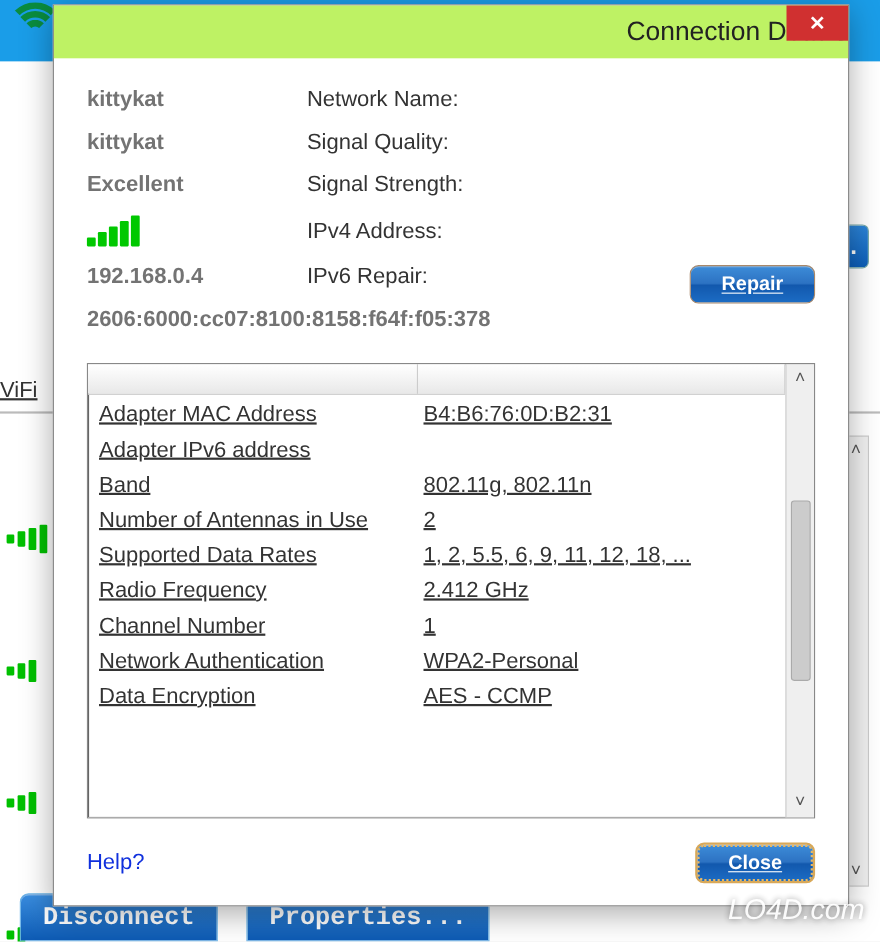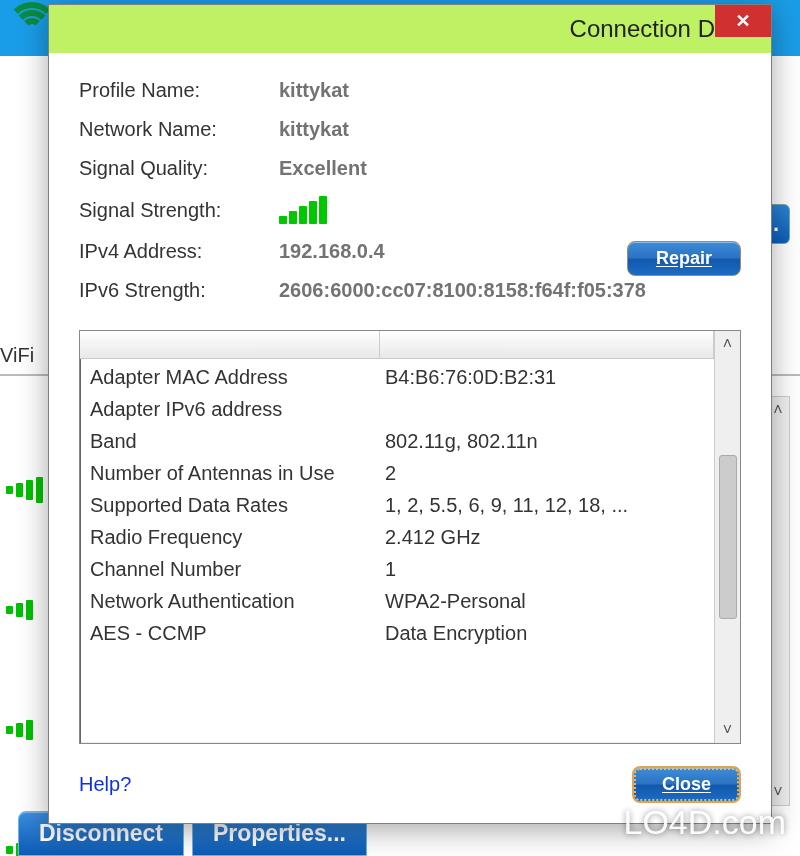--- a/index.html
+++ b/index.html
@@ -19,60 +19,60 @@
     height:56px; background:#1a9de8;
     display:flex; align-items:flex-start;
   }
   .bg-wifi-icon { width:56px; height:56px; position:relative; margin-left:4px; }
   .bg-wifi-icon .arc {
     position:absolute; border:6px solid transparent;
     border-top-color:#0a8c3f; border-radius:50%;
     left:50%; transform:translateX(-50%);
   }
   .bg-main { position:absolute; left:0; top:56px; right:0; bottom:0; background:#fff; }
-  .bg-vifi-label { position:absolute; left:0; top:288px; font-size:20px; color:#333; }
+  .bg-vifi-label { position:absolute; left:0; top:288px; font-size:20px; color:#333;text-decoration:underline; }
   .bg-divider { position:absolute; left:0; top:318px; right:0; height:2px; background:#bbb; }
 
   .signal-col {
     position:absolute; left:0; top:374px; width:56px;
   }
   .signal-col .sigrow { height:120px; display:flex; align-items:center; gap:3px; padding-left:6px;}
   .bar { width:7px; background:#00c000; border-radius:1px; }
   .b1{height:8px}.b2{height:14px}.b3{height:20px}.b4{height:26px}
 
   .bg-slaunch-btn {
     position:absolute; right:10px; top:148px;
     background: linear-gradient(#2b84d8,#0d5eb8);
     color:#fff; font-size:22px; font-weight:bold;
     padding:6px 10px 6px 6px; border-radius:6px;
     border:1px solid #7aa;
   }
 
   .bg-bottom-buttons {
-    position:absolute; left:18px; bottom:0; display:flex; gap:8px;
+    position:absolute; left:18px; bottom:0; display:flex; gap:26px;font-family:Liberation Mono, monospace;
   }
   .pill-btn {
     background: linear-gradient(#3a8ee0,#0d5ab3);
     color:#fff; font-size:23px; font-weight:bold;
     padding:8px 20px; border-radius:8px 8px 0 0;
     border:1px solid #6bb4e8;
     box-shadow: inset 0 1px 0 rgba(255,255,255,.35);
   }
   .bg-right-scroll {
     position:absolute; right:10px; top:340px; bottom:50px; width:24px;
     background:#f1f1f1; border:1px solid #ccc;
     display:flex; flex-direction:column; justify-content:space-between; align-items:center;
   }
   .chevron { font-size:16px; color:#555; padding:4px;}
 
   .watermark {
     position:absolute; right:14px; bottom:14px;
-    color:#fff; font-size:34px; font-weight:300;
+    color:#fff; font-size:26px; font-weight:300;
     text-shadow:0 0 6px rgba(0,0,0,.5);
-    opacity:.9; 
+    opacity:.9; font-style:italic;
     z-index:200;
   }
   .watermark .light { font-weight:100; }
 
   
   .modal {
     position:absolute; left:48px; top:4px; width:724px; height:820px;
     background:#fff; border:1px solid #7f7f7f;
     box-shadow:0 6px 28px rgba(0,0,0,.35);
     z-index:100;
@@ -134,20 +134,21 @@
   }
   .details-inner { flex:1; overflow:hidden; }
   .details-header {
     height:28px; background:linear-gradient(#fff,#e8e8e8);
     border-bottom:1px solid #ccc;
     display:grid; grid-template-columns: 300px 1fr;
   }
   .details-header div { border-right:1px solid #ccc; }
   .details-rows {
     padding:2px 10px;
+    text-decoration:underline;
   }
   .drow { display:grid; grid-template-columns: 295px 1fr; font-size:20px; line-height:1.6; }
 
   .details-scroll {
     width:26px; background:#efefef; border-left:1px solid #ccc;
     display:flex; flex-direction:column; justify-content:space-between; align-items:center;
   }
   .details-scroll .thumb { width:18px; height:40%; background:#ccc; border:1px solid #aaa; border-radius:3px;}
 
   .modal-footer {
@@ -209,21 +210,20 @@
 </div>
 
 <div class="modal">
   <div class="modal-titlebar">
     <span class="title">Connection Details</span>
     <div class="modal-close">✕</div>
   </div>
 
   <div class="modal-body">
     <div class="info-grid">
-      <div class="info-label">Profile Name:</div>
       <div class="info-value">kittykat</div>
 
       <div class="info-label">Network Name:</div>
       <div class="info-value">kittykat</div>
 
       <div class="info-label">Signal Quality:</div>
       <div class="info-value">Excellent</div>
 
       <div class="info-label">Signal Strength:</div>
       <div class="info-value">
@@ -232,21 +232,21 @@
             <span class="sb sb2"></span>
             <span class="sb sb3"></span>
             <span class="sb sb4"></span>
             <span class="sb sb5"></span>
         </div>
       </div>
 
       <div class="info-label">IPv4 Address:</div>
       <div class="info-value">192.168.0.4</div>
 
-      <div class="info-label">IPv6 Strength:</div>
+      <div class="info-label">IPv6 Repair:</div>
       <div class="info-value">2606:6000:cc07:8100:8158:f64f:f05:378</div>
     </div>
 
     <div class="repair-btn-wrap">
       <div class="shiny-btn">Repair</div>
     </div>
 
     <div class="details-box">
       <div class="details-inner">
         <div class="details-header">
@@ -279,22 +279,22 @@
             </div>
             <div class="drow">
               <div>Channel Number</div>
               <div>1</div>
             </div>
             <div class="drow">
               <div>Network Authentication</div>
               <div>WPA2-Personal</div>
             </div>
             <div class="drow">
+              <div>Data Encryption</div>
               <div>AES - CCMP</div>
-              <div>Data Encryption</div>
             </div>
           </div>
       </div>
       <div class="details-scroll">
         <span class="chevron">˄</span>
         <div class="thumb"></div>
         <span class="chevron">˅</span>
       </div>
     </div>
 

